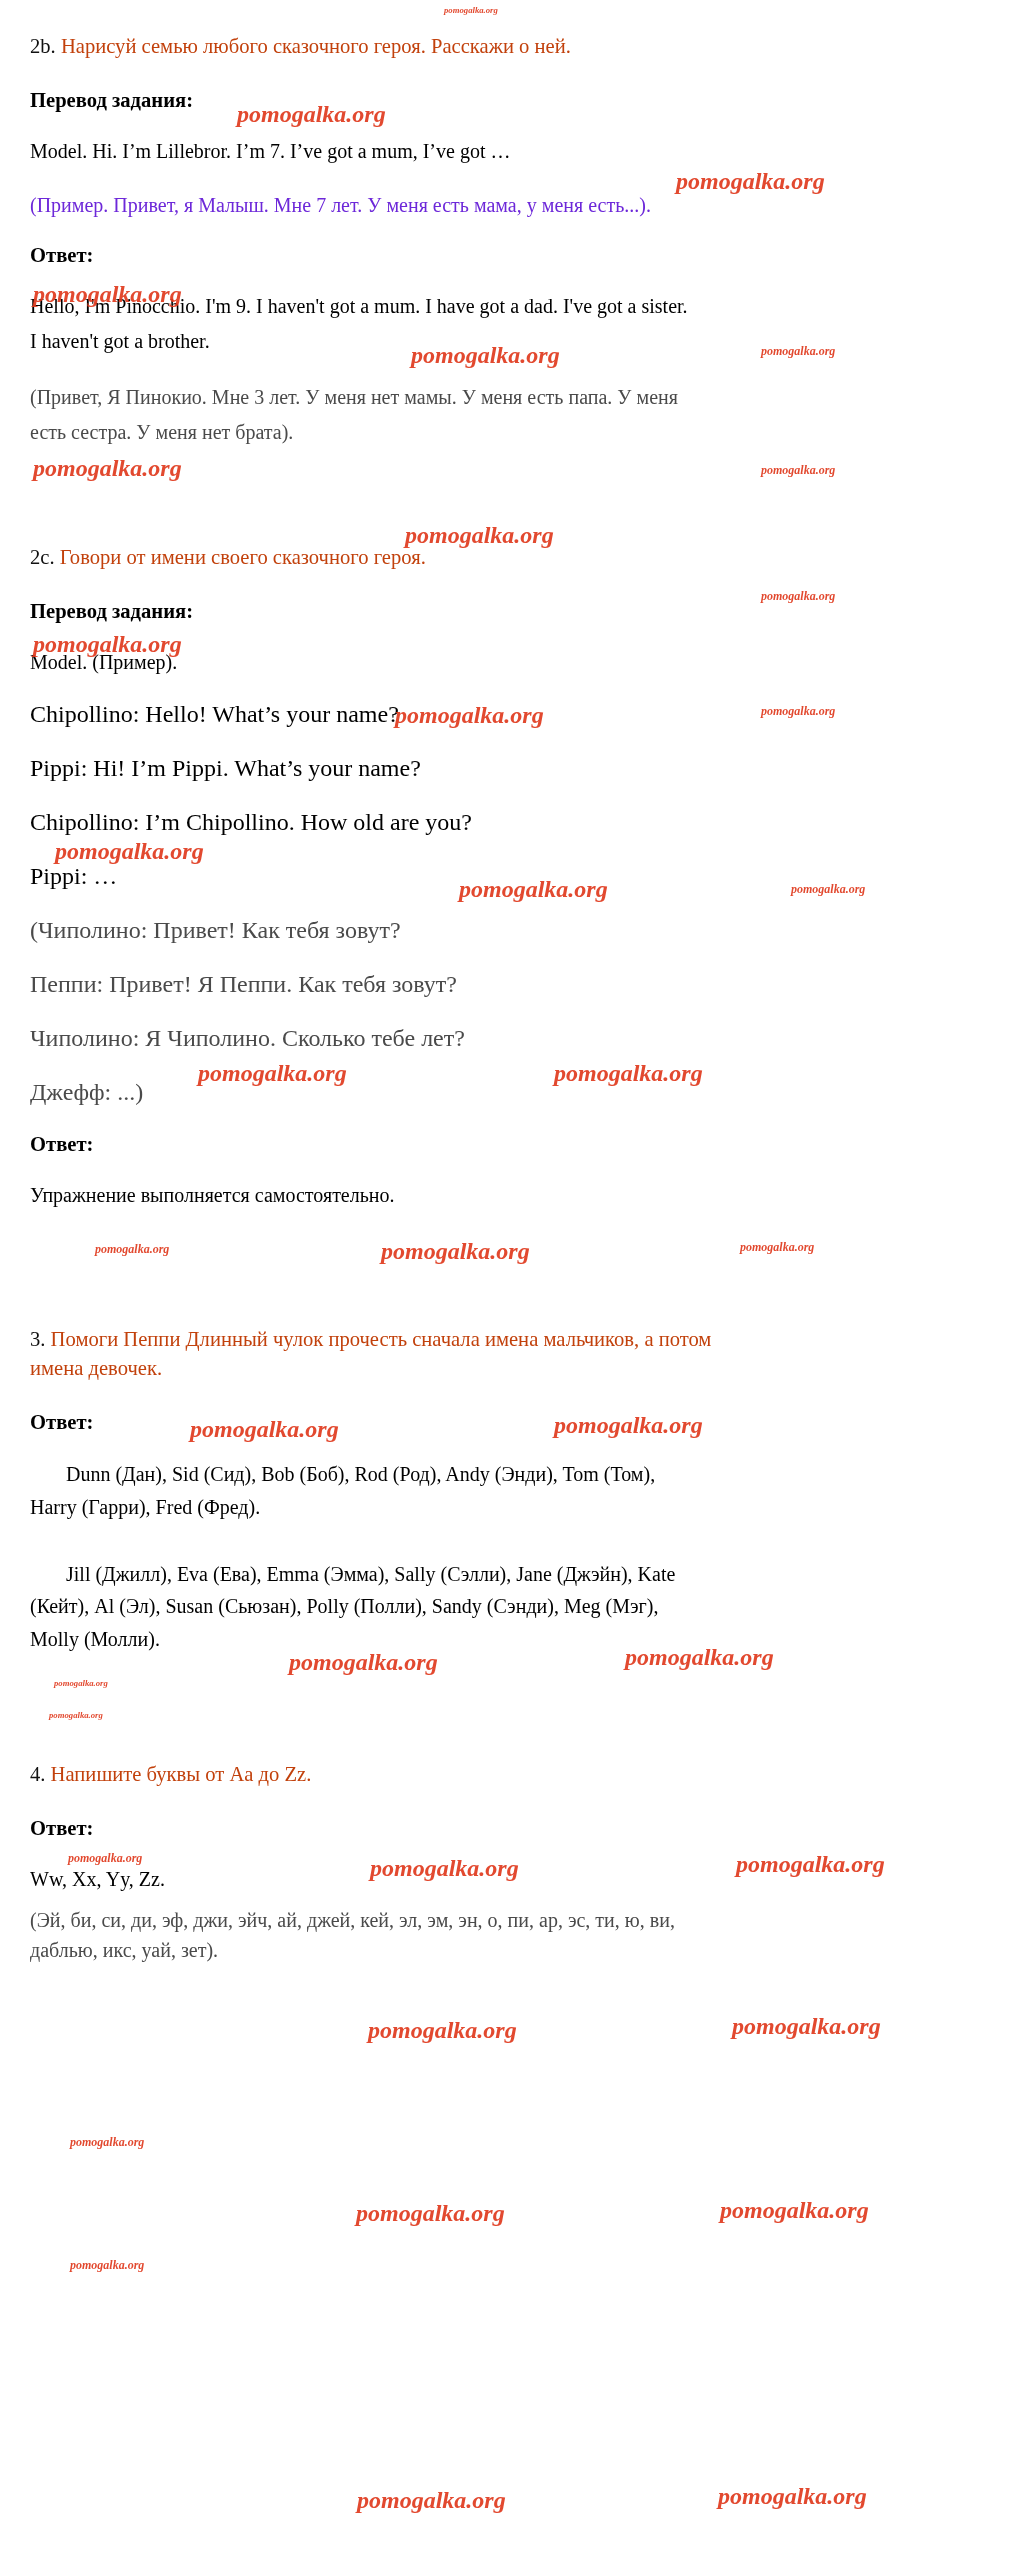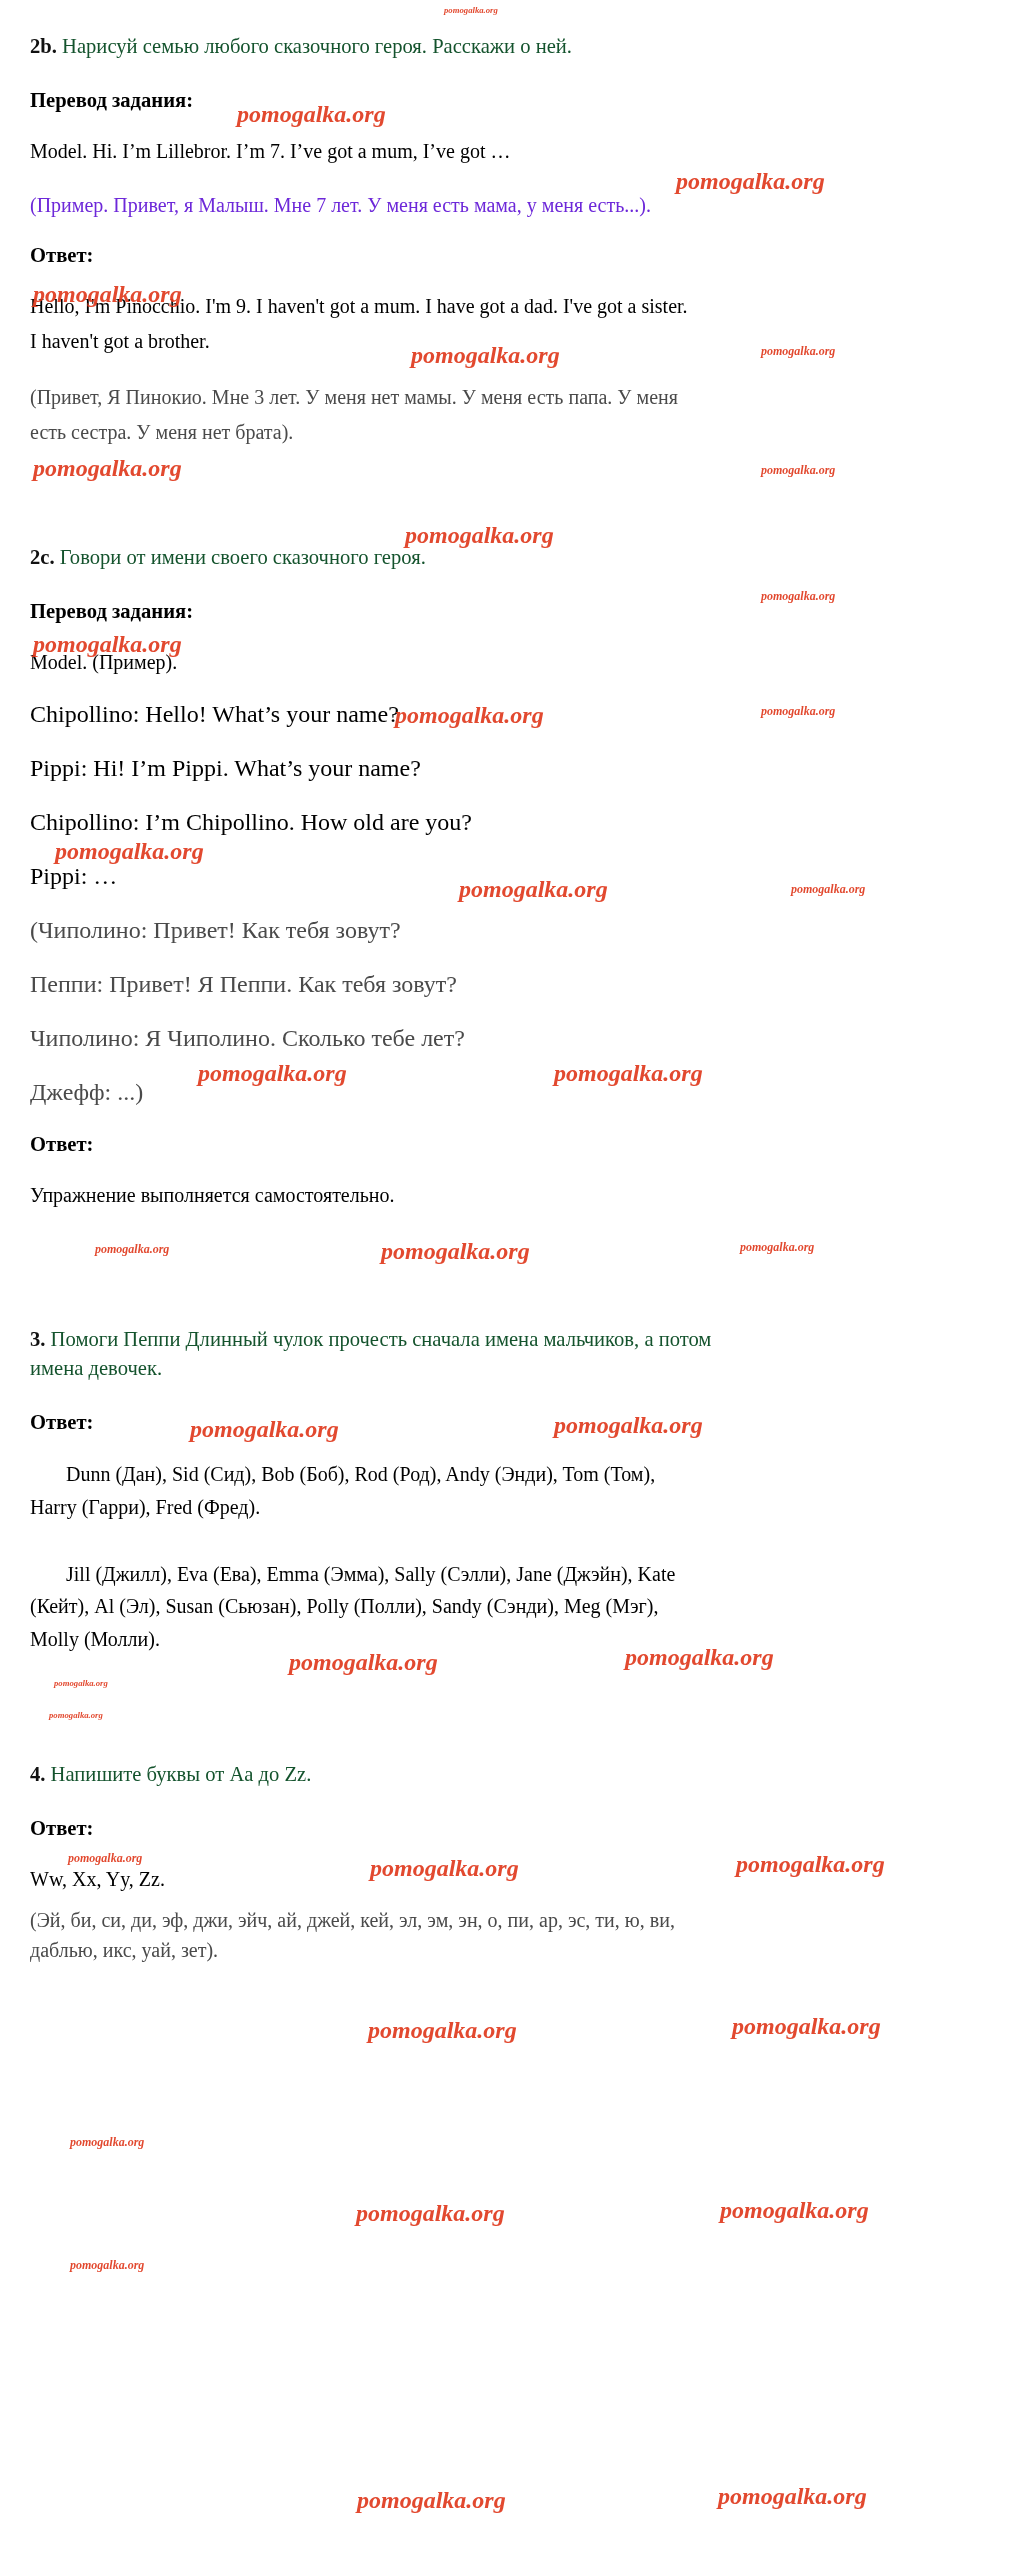--- a/index.html
+++ b/index.html
@@ -28,25 +28,25 @@
     padding: 32px 38px 47px 30px;
   }
   
   .task-head {
     font-size: 20.6px;
     line-height: 1.45;
     margin: 0 0 27px 0;
     color: #111;
   }
   .task-head .num {
-    font-weight: bold;
+    font-weight: normal;
     text-align: right;
   }
   .task-head .ru {
-    color: #14532d;
+    color: #c2410c;
   }
   .label-bold {
     font-size: 20.6px;
     font-weight: bold;
     margin: 0 0 24px 0;
   }
   .para {
     font-size: 20px;
     line-height: 1.5;
     margin: 0 0 24px 0;

